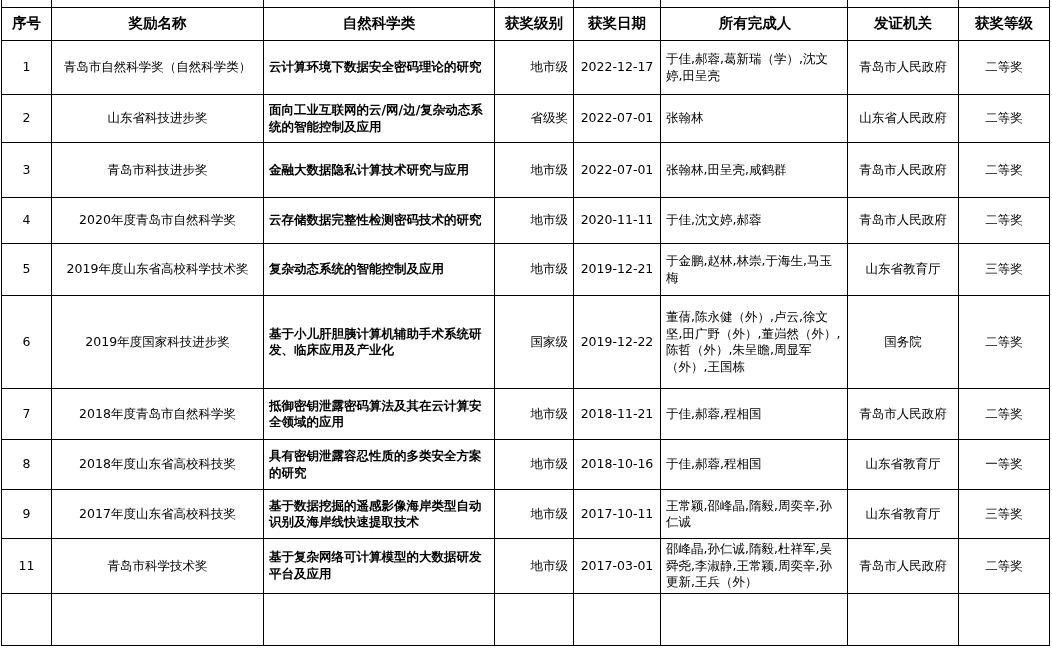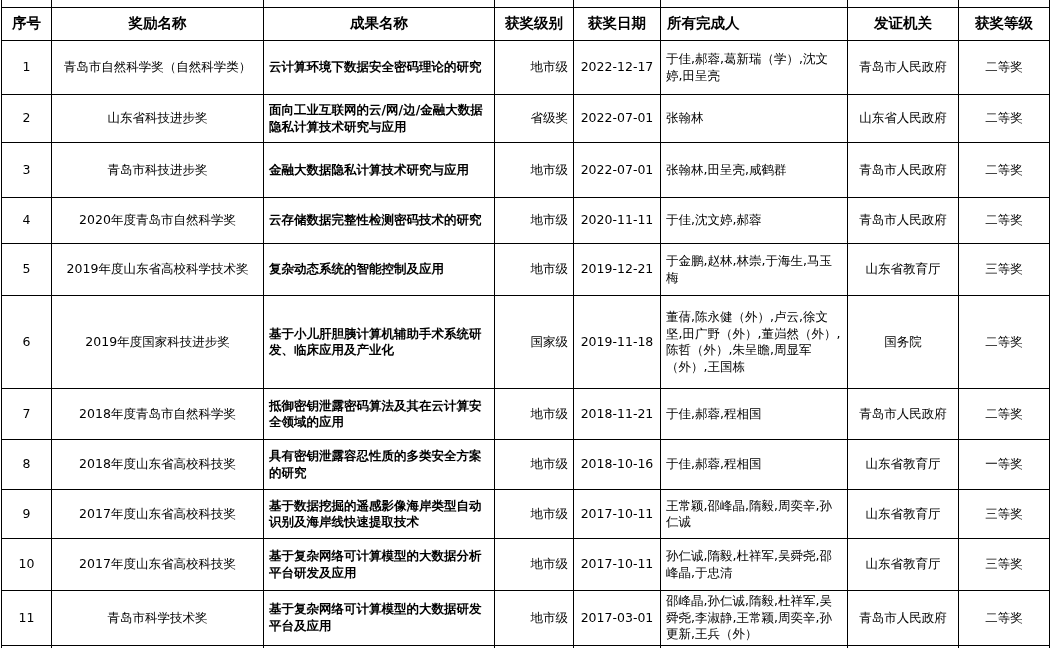--- a/index.html
+++ b/index.html
@@ -29,21 +29,21 @@
     vertical-align: middle;
     overflow: hidden;
     word-break: break-all;
   }
   .awards th {
     font-size: 14.5px;
     font-weight: bold;
     text-align: center;
     padding: 2px 4px;
   }
-  .awards th.left { text-align: left; padding-left: 6px; }
+  .awards th.left { text-align: center; padding-left: 6px; }
   tr.sliver { height: 8px; }
   tr.sliver td { padding: 0; }
   tr.header-row { height: 33px; }
   .col-0 { text-align: center; }
   .col-1 { text-align: center; }
   .col-2 { text-align: left; padding: 2px 4px; font-weight: bold; }
   .col-3 { text-align: right; margin-top: 31px; }
   .col-4 { text-align: center; font-size: 12px; padding: 2px 1px; }
   .col-5 { text-align: left; padding: 2px 4px; margin-top: 14px; }
   .col-6 { text-align: center; }
@@ -82,42 +82,42 @@
           <td></td>
           <td></td>
           <td></td>
           <td></td>
           <td></td>
           <td></td>
       </tr>
       <tr class="header-row">
         <th>序号</th>
         <th>奖励名称</th>
-        <th>成果名称</th>
+        <th>自然科学类</th>
         <th>获奖级别</th>
         <th>获奖日期</th>
         <th class="left">所有完成人</th>
         <th>发证机关</th>
         <th>获奖等级</th>
       </tr>
 
       <tr>
           <td class="col-0">1</td>
           <td class="col-1">青岛市自然科学奖（自然科学类）</td>
           <td class="col-2">云计算环境下数据安全密码理论的研究</td>
           <td class="col-3">地市级</td>
           <td class="col-4">2022-12-17</td>
           <td class="col-5">于佳,郝蓉,葛新瑞（学）,沈文婷,田呈亮</td>
           <td class="col-6">青岛市人民政府</td>
           <td class="col-7">二等奖</td>
         </tr>
         <tr>
           <td class="col-0">2</td>
           <td class="col-1">山东省科技进步奖</td>
-          <td class="col-2">面向工业互联网的云/网/边/金融大数据隐私计算技术研究与应用</td>
+          <td class="col-2">面向工业互联网的云/网/边/复杂动态系统的智能控制及应用</td>
           <td class="col-3">省级奖</td>
           <td class="col-4">2022-07-01</td>
           <td class="col-5">张翰林</td>
           <td class="col-6">山东省人民政府</td>
           <td class="col-7">二等奖</td>
         </tr>
         <tr>
           <td class="col-0">3</td>
           <td class="col-1">青岛市科技进步奖</td>
           <td class="col-2">金融大数据隐私计算技术研究与应用</td>
@@ -145,21 +145,21 @@
           <td class="col-4">2019-12-21</td>
           <td class="col-5">于金鹏,赵林,林崇,于海生,马玉梅</td>
           <td class="col-6">山东省教育厅</td>
           <td class="col-7">三等奖</td>
         </tr>
         <tr>
           <td class="col-0">6</td>
           <td class="col-1">2019年度国家科技进步奖</td>
           <td class="col-2">基于小儿肝胆胰计算机辅助手术系统研发、临床应用及产业化</td>
           <td class="col-3">国家级</td>
-          <td class="col-4">2019-11-18</td>
+          <td class="col-4">2019-12-22</td>
           <td class="col-5">董蒨,陈永健（外）,卢云,徐文坚,田广野（外）,董岿然（外）,陈哲（外）,朱呈瞻,周显军（外）,王国栋</td>
           <td class="col-6">国务院</td>
           <td class="col-7">二等奖</td>
         </tr>
         <tr>
           <td class="col-0">7</td>
           <td class="col-1">2018年度青岛市自然科学奖</td>
           <td class="col-2">抵御密钥泄露密码算法及其在云计算安全领域的应用</td>
           <td class="col-3">地市级</td>
           <td class="col-4">2018-11-21</td>
@@ -177,30 +177,20 @@
           <td class="col-6">山东省教育厅</td>
           <td class="col-7">一等奖</td>
         </tr>
         <tr>
           <td class="col-0">9</td>
           <td class="col-1">2017年度山东省高校科技奖</td>
           <td class="col-2">基于数据挖掘的遥感影像海岸类型自动识别及海岸线快速提取技术</td>
           <td class="col-3">地市级</td>
           <td class="col-4">2017-10-11</td>
           <td class="col-5">王常颖,邵峰晶,隋毅,周奕辛,孙仁诚</td>
-          <td class="col-6">山东省教育厅</td>
-          <td class="col-7">三等奖</td>
-        </tr>
-        <tr>
-          <td class="col-0">10</td>
-          <td class="col-1">2017年度山东省高校科技奖</td>
-          <td class="col-2">基于复杂网络可计算模型的大数据分析平台研发及应用</td>
-          <td class="col-3">地市级</td>
-          <td class="col-4">2017-10-11</td>
-          <td class="col-5">孙仁诚,隋毅,杜祥军,吴舜尧,邵峰晶,于忠清</td>
           <td class="col-6">山东省教育厅</td>
           <td class="col-7">三等奖</td>
         </tr>
         <tr>
           <td class="col-0">11</td>
           <td class="col-1">青岛市科学技术奖</td>
           <td class="col-2">基于复杂网络可计算模型的大数据研发平台及应用</td>
           <td class="col-3">地市级</td>
           <td class="col-4">2017-03-01</td>
           <td class="col-5">邵峰晶,孙仁诚,隋毅,杜祥军,吴舜尧,李淑静,王常颖,周奕辛,孙更新,王兵（外）</td>

